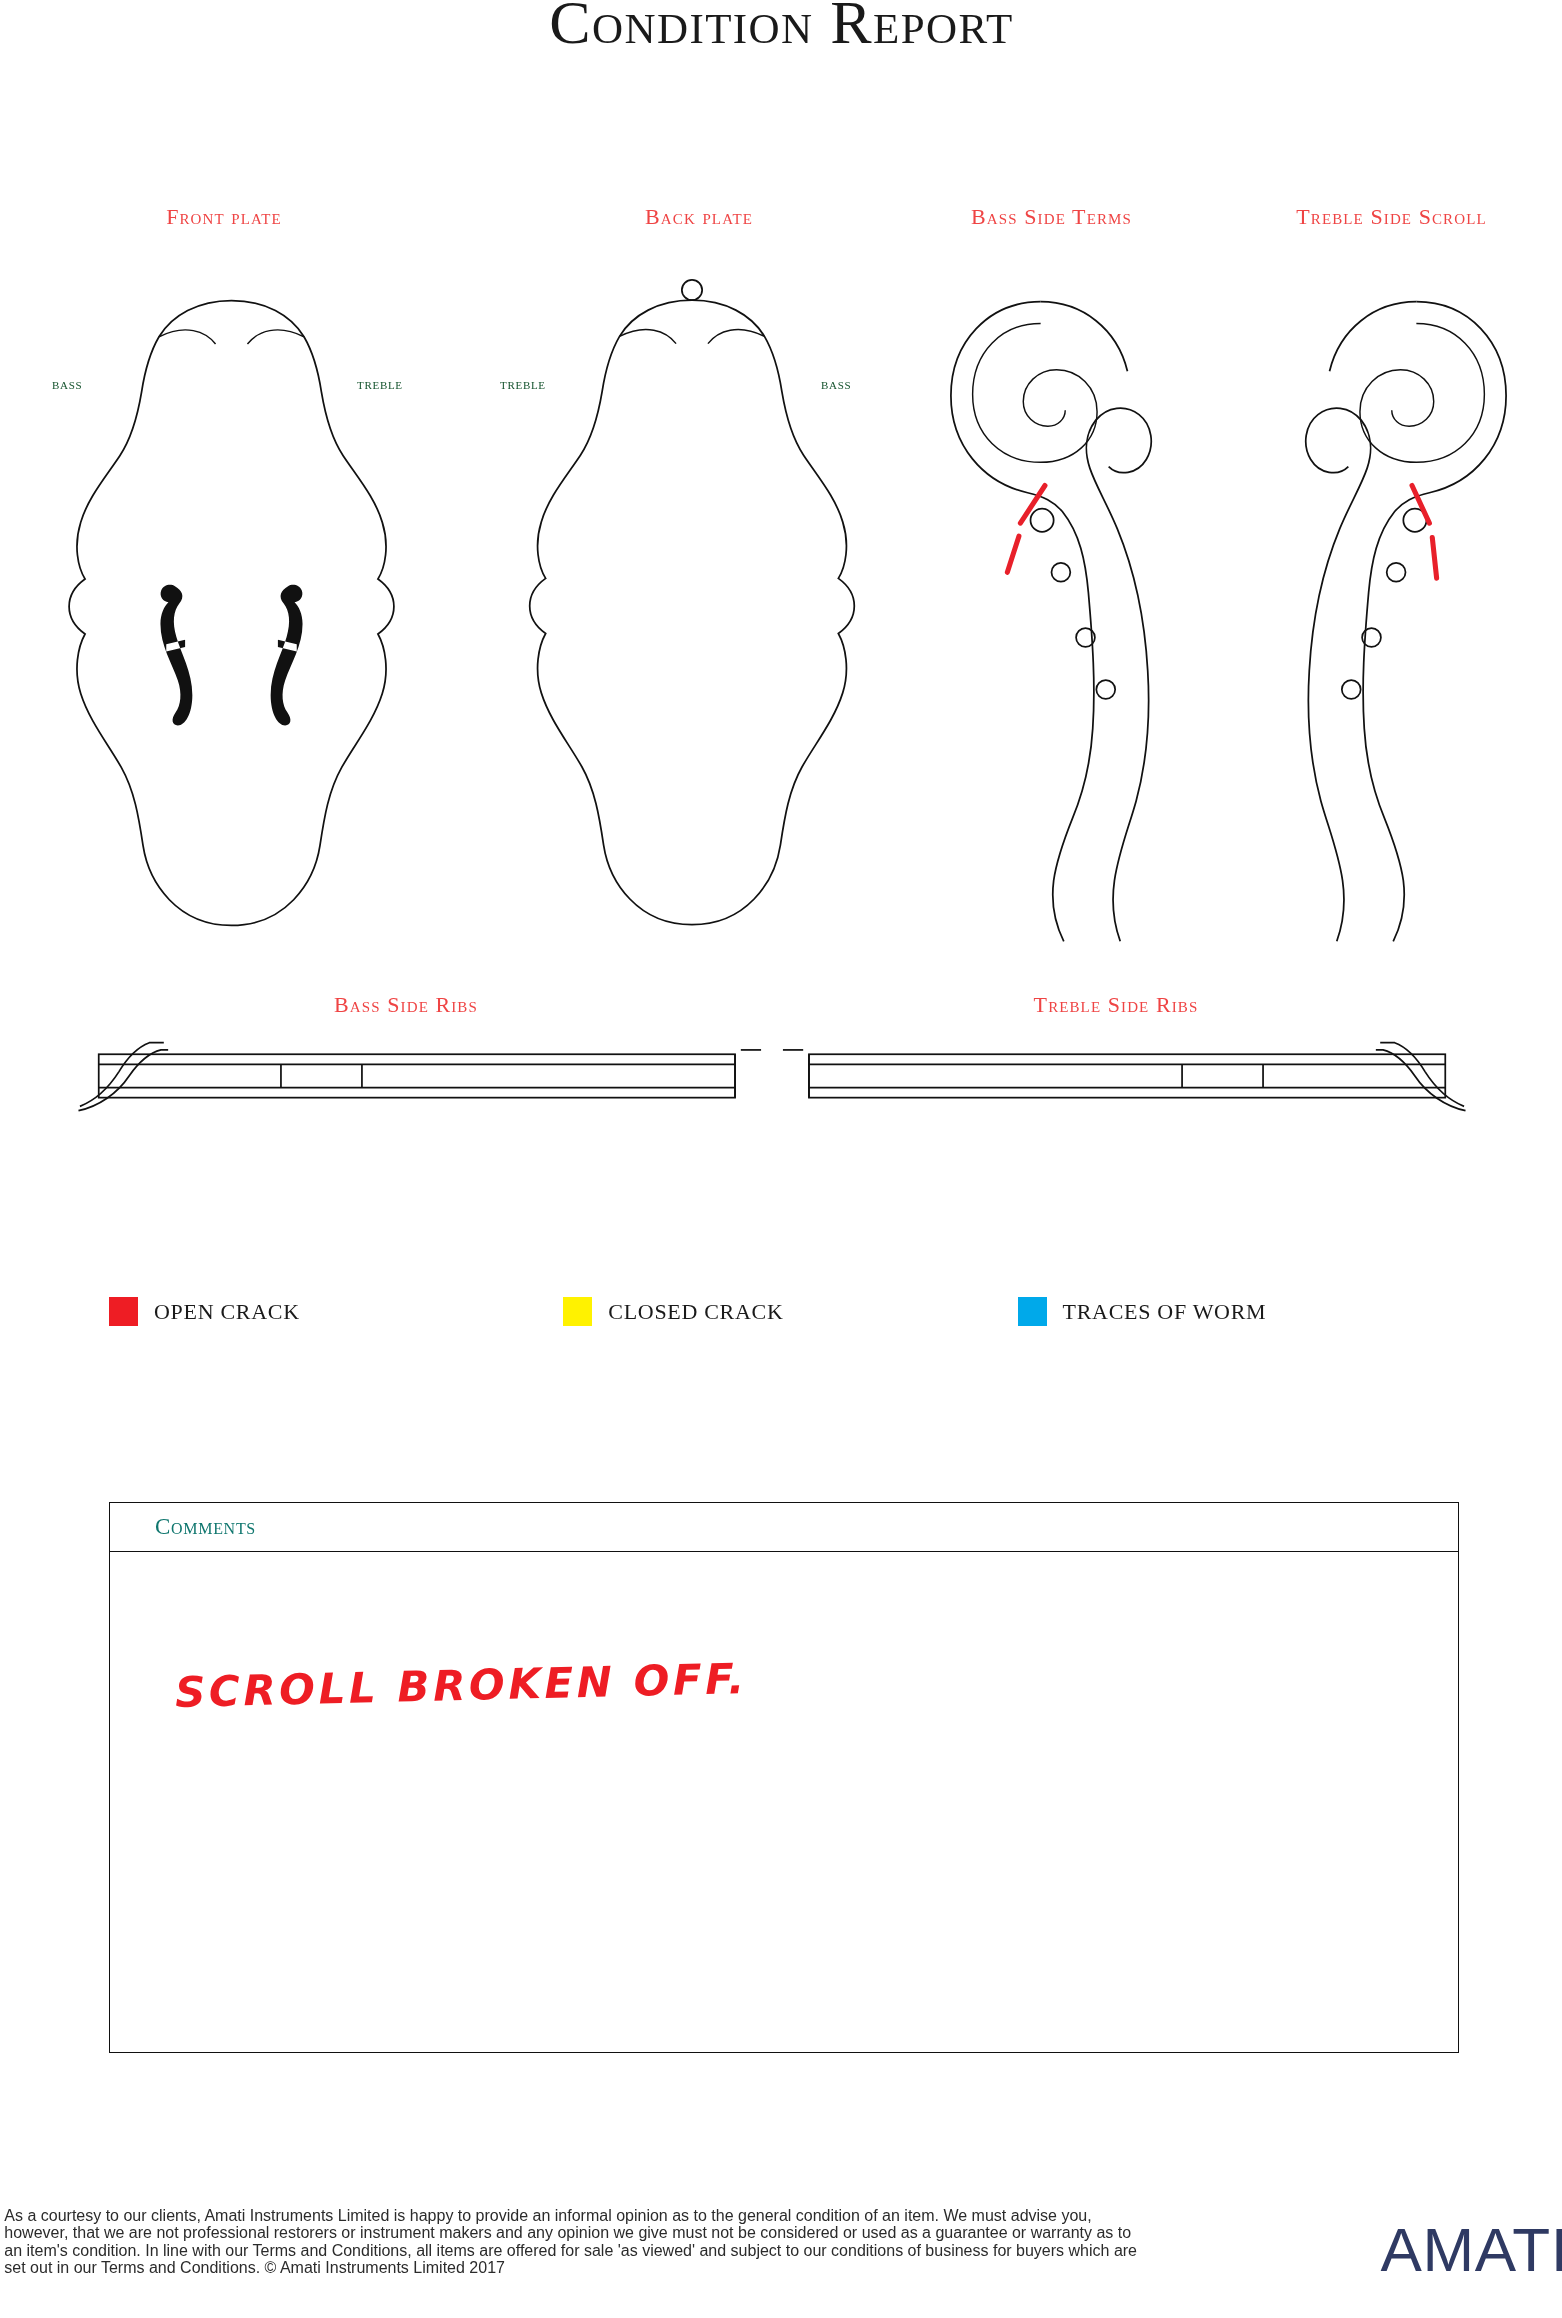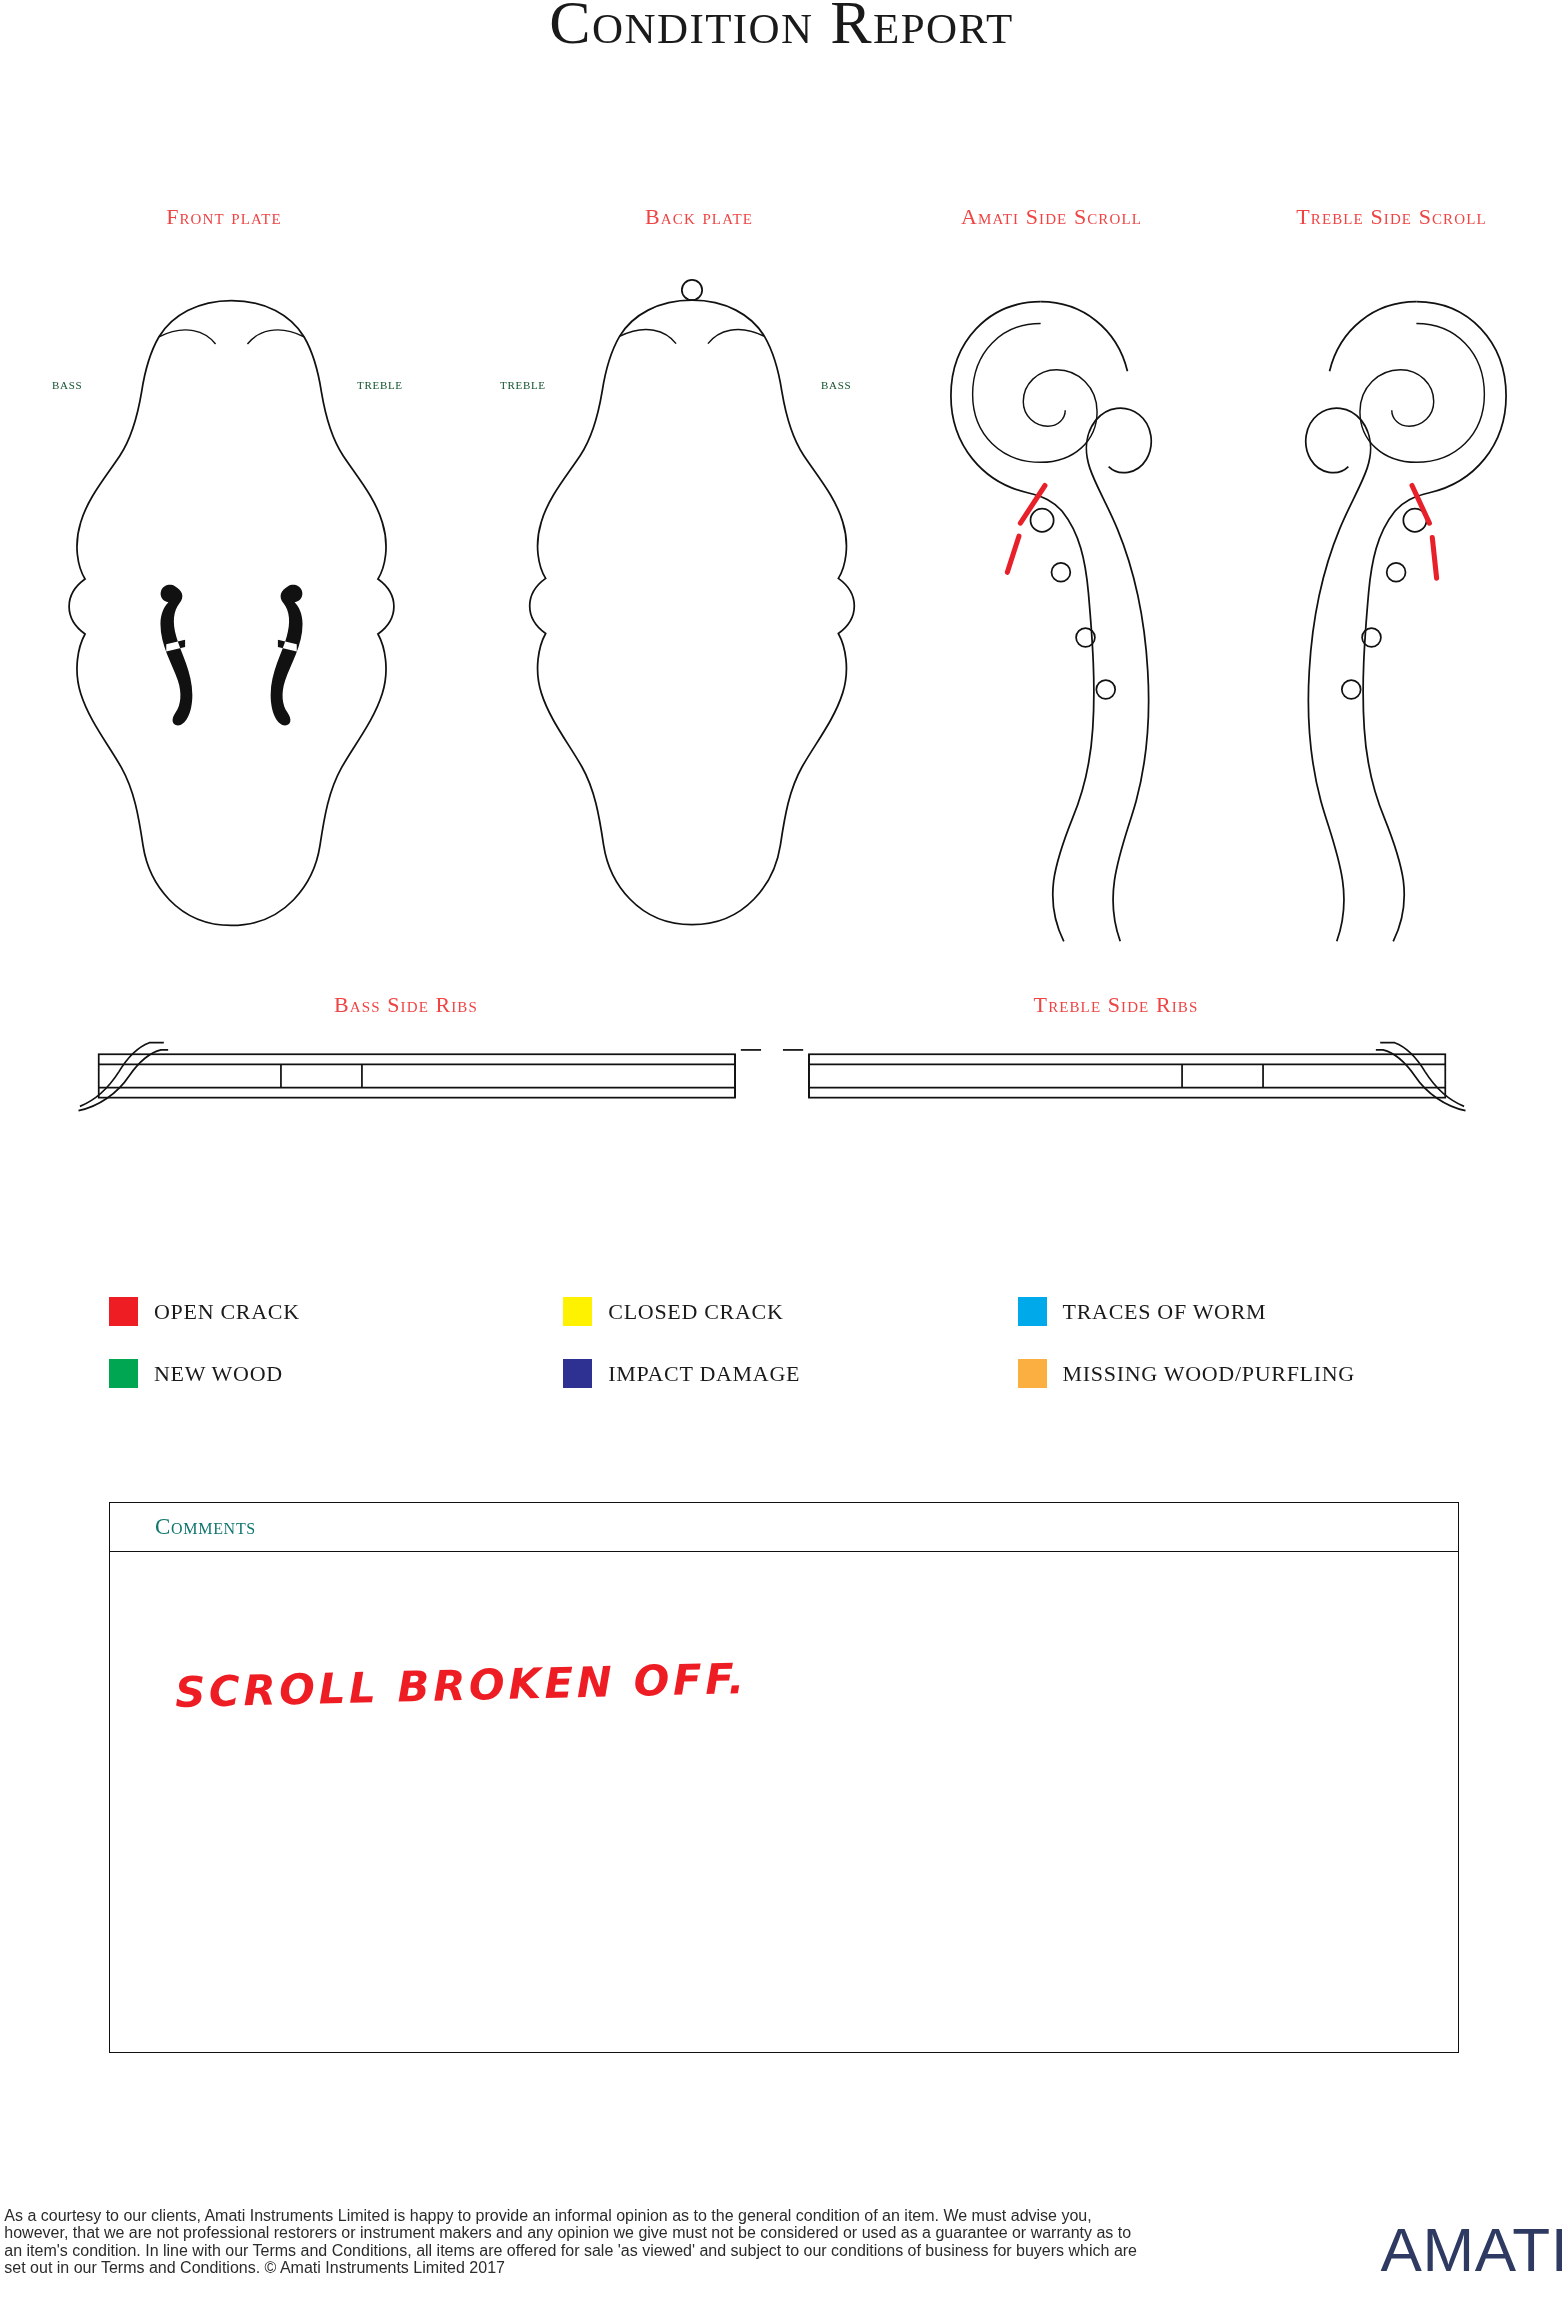--- a/index.html
+++ b/index.html
@@ -160,21 +160,21 @@
     white-space: nowrap;
   }
 </style>
 </head>
 <body>
 
 <div class="page-title">Condition Report</div>
 
 <div class="caption" style="left:43px; top:204px; width:362px;">Front plate</div>
 <div class="caption" style="left:518px; top:204px; width:362px;">Back plate</div>
-<div class="caption" style="left:892px; top:204px; width:319px;">Amati Side Scroll</div>
+<div class="caption" style="left:892px; top:204px; width:319px;">Bass Side Terms</div>
 <div class="caption" style="left:1225px; top:204px; width:333px;">Treble Side Scroll</div>
 
 <div class="side-label" style="left:52px; top:335px;">BASS</div>
 <div class="side-label" style="left:357px; top:335px;">TREBLE</div>
 <div class="side-label" style="left:500px; top:335px;">TREBLE</div>
 <div class="side-label" style="left:821px; top:335px;">BASS</div>
 
 <div class="diagram" style="left:43px; top:283px;">
   <svg width="377" height="660" viewBox="0 0 520 910">
     <path class="ln" d="M260 24
@@ -384,34 +384,20 @@
     </div>
     <div class="legend-item">
       <span class="legend-swatch" style="background:#fff200"></span>
       <span class="legend-label">CLOSED CRACK</span>
     </div>
     <div class="legend-item">
       <span class="legend-swatch" style="background:#00a9ea"></span>
       <span class="legend-label">TRACES OF WORM</span>
     </div>
   </div>
-  <div class="legend-row">
-    <div class="legend-item">
-      <span class="legend-swatch" style="background:#00a651"></span>
-      <span class="legend-label">NEW WOOD</span>
-    </div>
-    <div class="legend-item">
-      <span class="legend-swatch" style="background:#2e3192"></span>
-      <span class="legend-label">IMPACT DAMAGE</span>
-    </div>
-    <div class="legend-item">
-      <span class="legend-swatch" style="background:#fbaf41"></span>
-      <span class="legend-label">MISSING WOOD/PURFLING</span>
-    </div>
-  </div>
 </div>
 
 <div class="comments-box">
   <div class="comments-header">
     <span class="comments-title">Comments</span>
   </div>
   <div class="comments-body">
     <span class="handwriting">SCROLL BROKEN OFF.</span>
   </div>
 </div>

